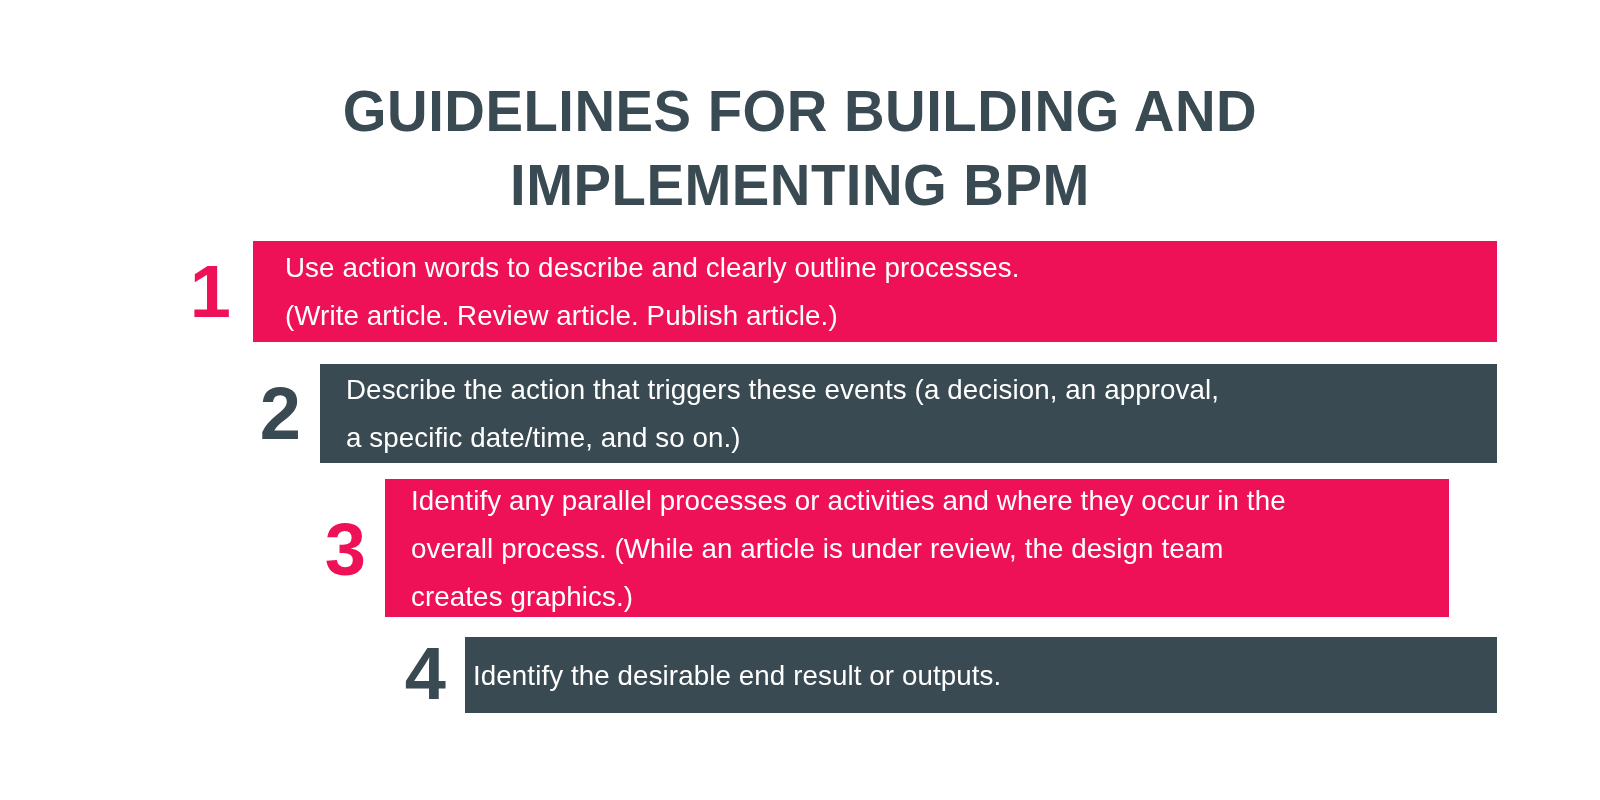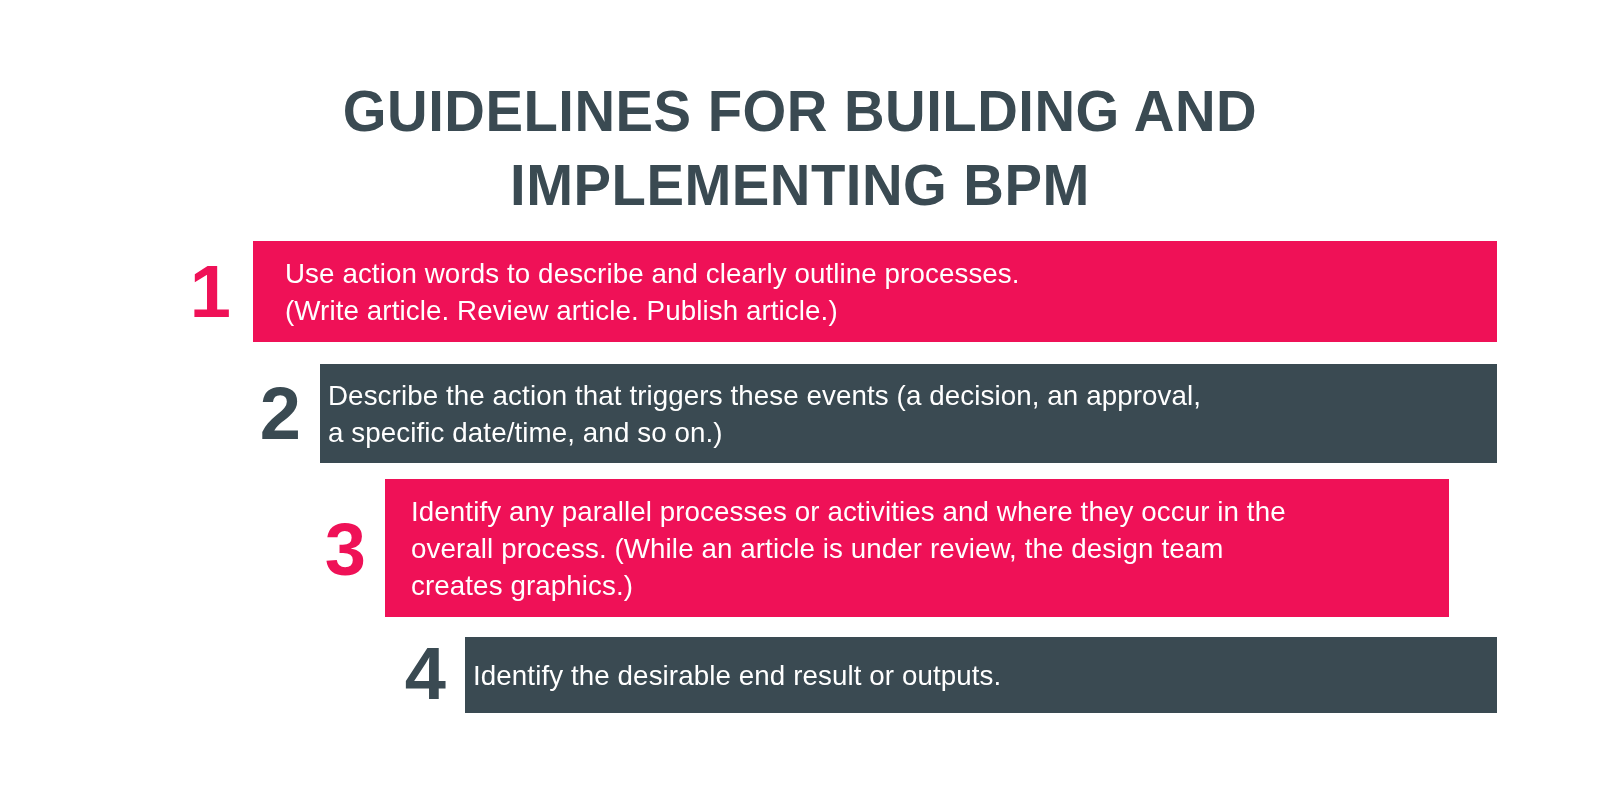--- a/index.html
+++ b/index.html
@@ -67,20 +67,21 @@
     text-align: right;
     user-select: none;
   }
 
   .bar {
     position: absolute;
     box-sizing: border-box;
     display: flex;
     flex-direction: column;
     justify-content: center;
+    gap: 11px;
   }
 
   .bar-text {
     font-family: "Liberation Sans Narrow", "Liberation Sans", sans-serif;
     color: #ffffff;
     font-size: 28px;
     line-height: 37px;
     font-weight: 400;
     letter-spacing: 0.1px;
     white-space: nowrap;
@@ -93,21 +94,21 @@
     left: 253px; top: 241px; width: 1244px; height: 101px;
     background: #ef1157;
     padding-left: 32px;
   }
   #row-1 .num { left: 120px; top: 255px; width: 110px; color: #ef1157; }
 
   
   #row-2 .bar {
     left: 320px; top: 364px; width: 1177px; height: 99px;
     background: #3a4a52;
-    padding-left: 8px;
+    padding-left: 26px;
   }
   #row-2 .num { left: 190px; top: 377px; width: 110px; color: #3a4a52; }
 
   
   #row-3 .bar {
     left: 385px; top: 479px; width: 1064px; height: 138px;
     background: #ef1157;
     padding-left: 26px;
   }
   #row-3 .num { left: 255px; top: 513px; width: 110px; color: #ef1157; }

